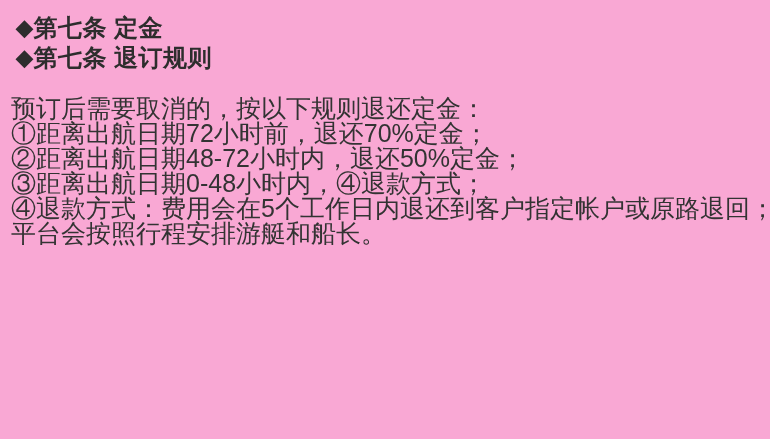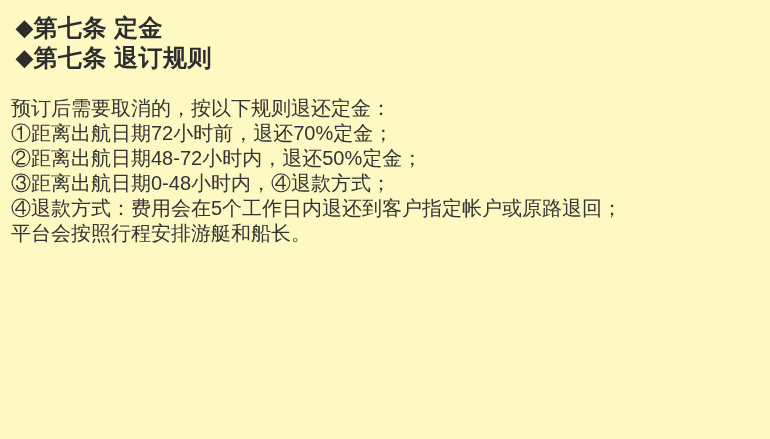--- a/index.html
+++ b/index.html
@@ -10,21 +10,21 @@
     width: 770px;
     height: 439px;
     background: #ffffff;
     font-family: "Liberation Sans", sans-serif;
     color: #333333;
     overflow: hidden;
   }
   .doc {
     width: 770px;
     height: 439px;
-    background: #fef9c3;
+    background: #f9a8d4;
   }
   .section-heading {
     margin: 0 0 0 16px;
     font-size: 24px;
     line-height: 30px;
     font-weight: 700;
     color: #2d2d2d;
     letter-spacing: 0.5px;
   }
   .section-heading .bullet {
@@ -42,21 +42,21 @@
     color: #333333;
   }
   .numbered-block .line { white-space: nowrap; }
   .numbered-block .num {
     display: inline-block;
     min-width: 22px;
   }
 
   .rules-block {
     margin: 23px 0 0 11px;
-    font-size: 20px;
+    font-size: 25px;
     line-height: 25px;
     color: #333333;
   }
   .rules-block .line { white-space: nowrap; }
 </style>
 </head>
 <body>
 
 <div class="doc">
 

